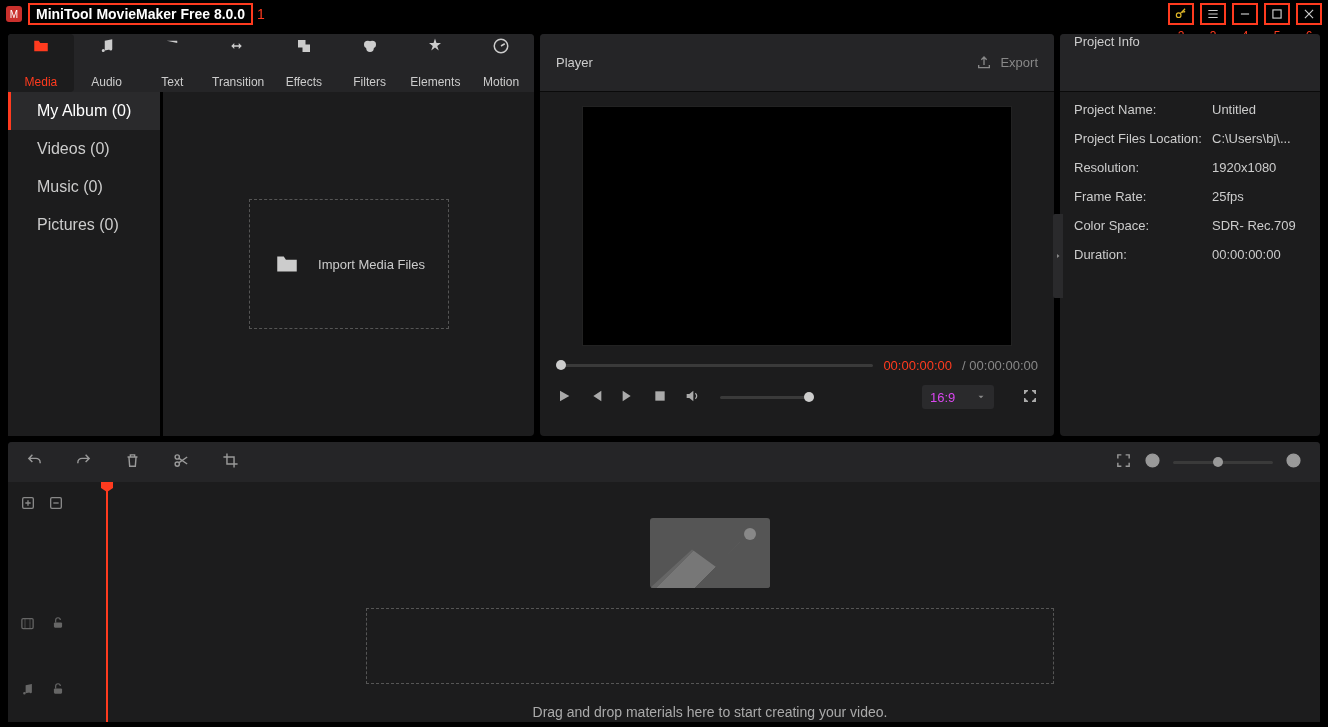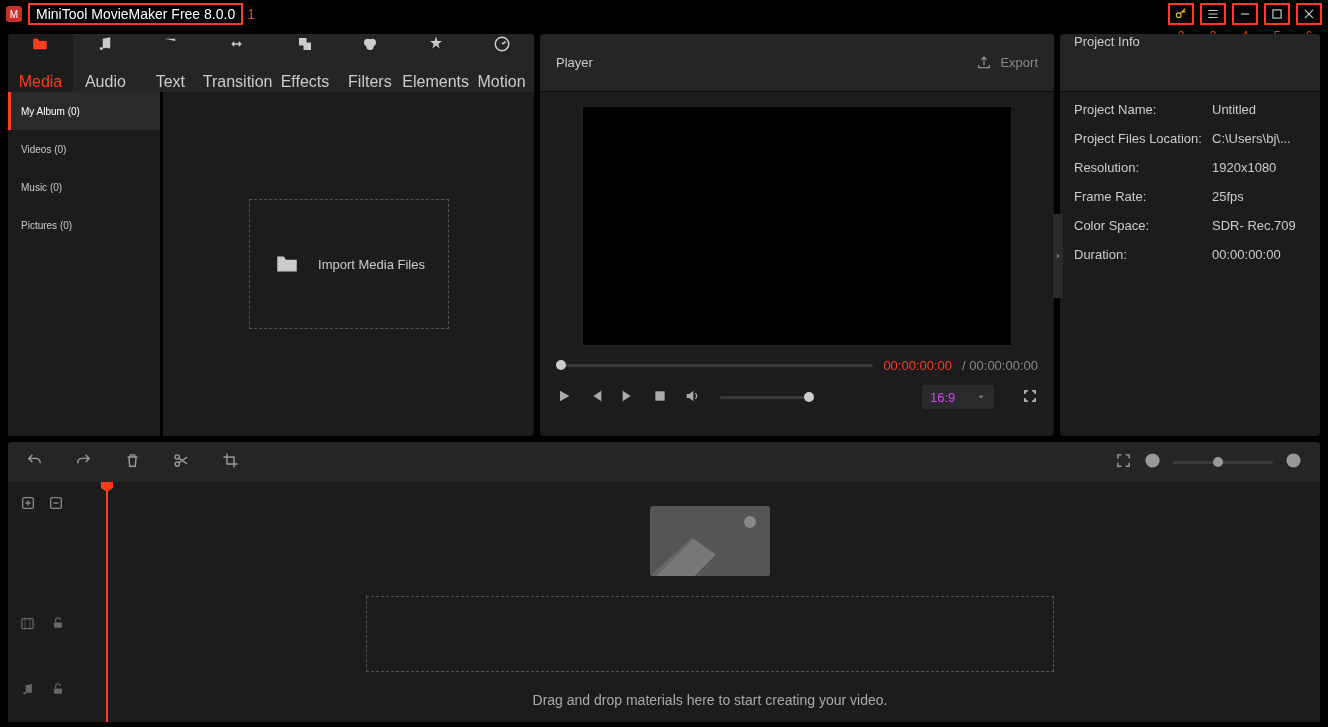--- a/index.html
+++ b/index.html
@@ -1,38 +1,38 @@
 <!DOCTYPE html>
 <html><head>
 <meta charset="utf-8">
 <style>
 *{margin:0;padding:0;box-sizing:border-box;font-family:Arial,sans-serif;-webkit-font-smoothing:antialiased}
 body{background:#000;width:1328px;height:727px;overflow:hidden;color:#ccc;font-size:13px;position:relative}
 .titlebar{height:28px;display:flex;align-items:center;padding:0 6px;background:#000}
 .app-logo{width:16px;height:16px;background:#c9302c;border-radius:3px;display:flex;align-items:center;justify-content:center;font-size:10px;color:#fff;margin-right:6px}
 .app-title-box{border:2px solid #ff3b1f;padding:0 6px;height:22px;display:flex;align-items:center}
-.app-title{font-weight:normal;color:#fff;font-size:14px}
+.app-title{font-weight:bold;color:#fff;font-size:14px}
 .title-marker{color:#ff3b1f;font-size:14px;margin-left:4px;position:relative;top:0}
 .title-controls{margin-left:auto;display:flex;gap:6px;align-items:flex-start}
 .title-btn-wrap{display:flex;flex-direction:column;align-items:center;position:relative}
 .title-btn{width:26px;height:22px;border:2px solid #ff3b1f;background:#000;display:flex;align-items:center;justify-content:center;cursor:pointer;color:#ccc}
 .title-btn svg{width:14px;height:14px;stroke:#ccc;fill:none;stroke-width:2}
 .title-num{color:#ff3b1f;font-size:12px;margin-top:2px;position:absolute;top:24px}
 
 .main-row{display:flex;padding:6px 8px 0 8px;height:408px;gap:6px}
 .panel{background:#1c1c1d;border-radius:4px}
 .media-panel{width:526px;display:flex;flex-direction:column}
 .tab-row{height:58px;border-top-left-radius:4px;border-top-right-radius:4px;display:flex;background:#252527}
-.tab{flex:1;display:flex;flex-direction:column;align-items:center;justify-content:center;gap:20px;cursor:pointer;color:#ccc;font-size:16px;border-radius:4px}
+.tab{flex:1;display:flex;flex-direction:column;align-items:center;justify-content:center;gap:20px;cursor:pointer;color:#ccc;font-size:12px;border-radius:4px}
 .tab.active{color:#ff3b1f;background:#1c1c1d}
 .tab.active .ticon{fill:#ff3b1f}
 .ticon{width:20px;height:18px;fill:#ccc}
 .media-body{flex:1;display:flex}
 .album-list{width:155px;background:#1c1c1d;border-right:3px solid #000;border-top:0}
-.album-item{height:38px;display:flex;align-items:center;padding-left:10px;font-size:10px;color:#ccc;cursor:pointer;border-left:3px solid transparent}
+.album-item{height:38px;display:flex;align-items:center;padding-left:26px;font-size:16px;color:#ccc;cursor:pointer;border-left:3px solid transparent}
 .album-item.active{border-left:3px solid #ff3b1f;background:#2a2a2c;color:#fff}
 .media-content{flex:1;display:flex;flex-direction:column}
 .media-toolbar{height:38px;display:flex;align-items:center;padding:0 14px;border-bottom:2px solid #000;background:#1c1c1d}
 .search-wrap{display:flex;align-items:center;color:#999;gap:8px;flex:1}
 .search-input{background:transparent;border:none;outline:none;color:#999;font-size:13px}
 .yt-link{display:flex;align-items:center;gap:6px;color:#ccc;font-size:13px;cursor:pointer}
 .import-area{flex:1;display:flex;align-items:center;justify-content:center}
 .import-box{width:200px;height:130px;border:1px dashed #555;display:flex;flex-direction:row;align-items:center;justify-content:center;gap:16px;color:#ccc;cursor:pointer}
 .folder-icon{width:30px;height:26px;fill:#ccc}
 
@@ -71,21 +71,21 @@
 .zoom-thumb{width:10px;height:10px;border-radius:50%;background:#999;position:absolute;left:40%;top:-4px}
 .tl-body{flex:1;display:flex;position:relative}
 .tl-gutter{width:92px;background:#1c1c1d;border-right:0;display:flex;flex-direction:column}
 .tl-ghead{height:42px;display:flex;align-items:center;gap:12px;padding-left:12px;border-bottom:0 solid #000}
 .tl-grow{flex:1;display:flex;flex-direction:column}
 .tl-gcell{height:66px;display:flex;align-items:center;gap:16px;padding-left:12px;color:#666}
 .tl-tracks{flex:1;position:relative;background:#1c1c1d}
 .playhead{position:absolute;left:6px;top:0;bottom:0;width:2px;background:#ff3b1f}
 .playhead::before{content:'';position:absolute;top:0;left:-5px;width:12px;height:10px;background:#ff3b1f;clip-path:polygon(0 0,100% 0,100% 60%,50% 100%,0 60%)}
 .drop-area{position:absolute;left:272px;top:76px;width:688px;height:76px;border:1px dashed #555}
-.timeline-placeholder{position:absolute;left:50%;top:24px;transform:translateX(-50%);display:flex;flex-direction:column;align-items:center;gap:20px}
+.timeline-placeholder{position:absolute;left:50%;top:36px;transform:translateX(-50%);display:flex;flex-direction:column;align-items:center;gap:20px}
 .ph-img{width:120px;height:70px;background:#555;border-radius:3px;position:relative;overflow:hidden}
 .ph-img::after{content:'';position:absolute;inset:0;background:linear-gradient(135deg,#666 0%,#666 40%,#777 40%,#777 60%,#555 60%);clip-path:polygon(0 100%,35% 45%,55% 70%,75% 35%,100% 80%,100% 100%)}
 .ph-sun{position:absolute;top:10px;right:14px;width:12px;height:12px;border-radius:50%;background:#888}
 .ph-text{color:#aaa;font-size:14px}
 svg{overflow:visible}
 </style>
 </head>
 <body>
 
 <div class="titlebar">

